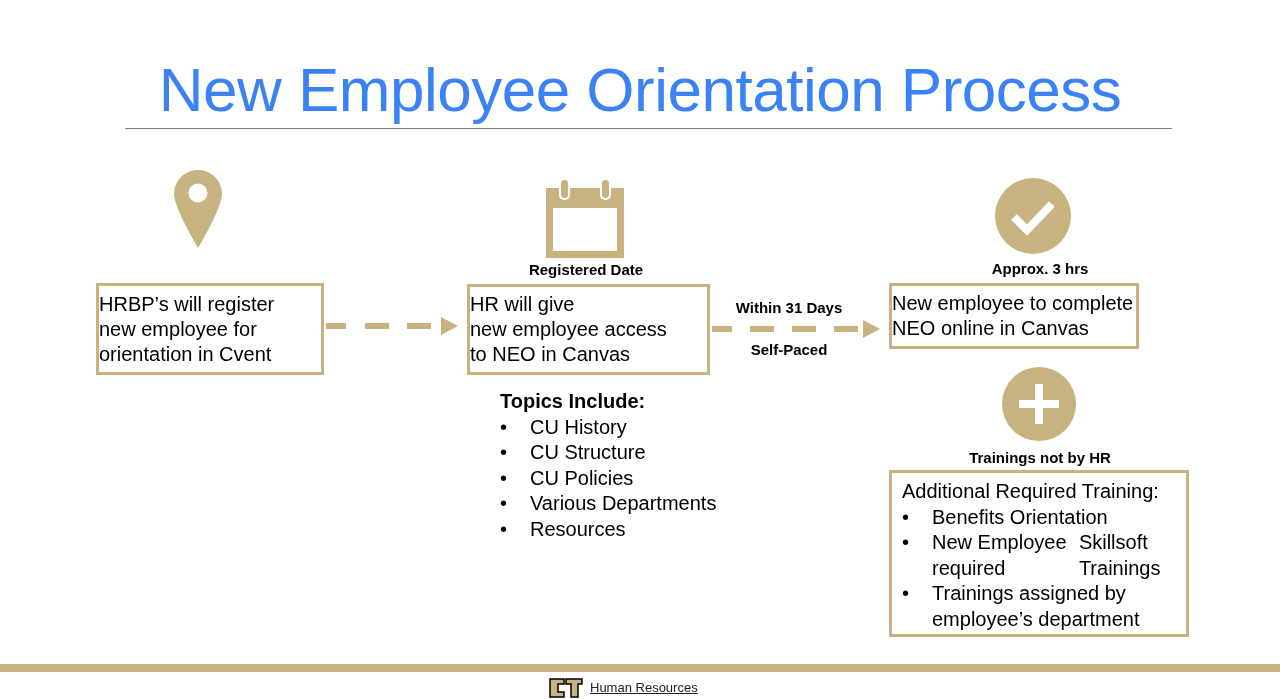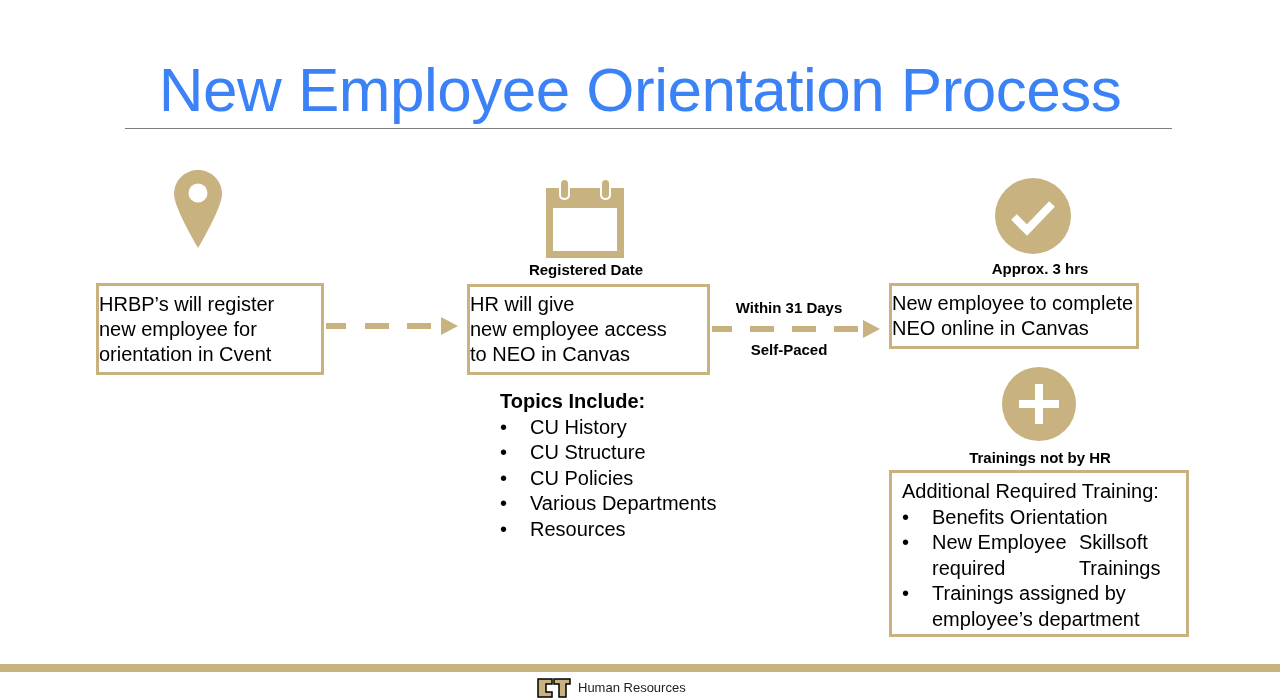--- a/index.html
+++ b/index.html
@@ -9,21 +9,21 @@
   .title-rule{left:125px;top:128px;width:1047px;height:1px;background:#7f7f7f;}
   .box{position:absolute;border:3px solid #c8b280;box-sizing:border-box;background:#fff;font-size:20px;line-height:25px;display:flex;flex-direction:column;justify-content:center;}
   .label-bold{position:absolute;font-weight:bold;font-size:15px;text-align:center;}
   .dash{position:absolute;height:6px;background:#c8b280;}
   .arrowhead{position:absolute;width:0;height:0;border-top:9px solid transparent;border-bottom:9px solid transparent;border-left:17px solid #c8b280;}
   .list{position:absolute;font-size:20px;line-height:25.5px;}
   .list .hdr{font-weight:bold;}
   .list .item{display:flex;}
   .list .bullet{width:30px;flex:none;}
   .footer-bar{left:0;top:664px;width:1280px;height:8px;background:#c8b280;}
-  .footer{left:536px;top:676px;height:23px;display:flex;align-items:center;gap:6px;font-size:13px;color:#222;}
+  .footer{left:548px;top:676px;height:23px;display:flex;align-items:center;gap:6px;font-size:13px;color:#222;text-decoration:underline;}
 </style>
 </head>
 <body>
 
 <div class="abs title">New Employee Orientation Process</div>
 <div class="abs title-rule"></div>
 
 <svg class="abs" style="left:174px;top:170px" width="48" height="78" viewBox="0 0 48 78">
   <path d="M24 0 C10.7 0 0 10.7 0 24 C0 38 24 78 24 78 C24 78 48 38 48 24 C48 10.7 37.3 0 24 0 Z" fill="#c8b280"></path>
   <circle cx="24" cy="23" r="9.5" fill="#fff"></circle>

